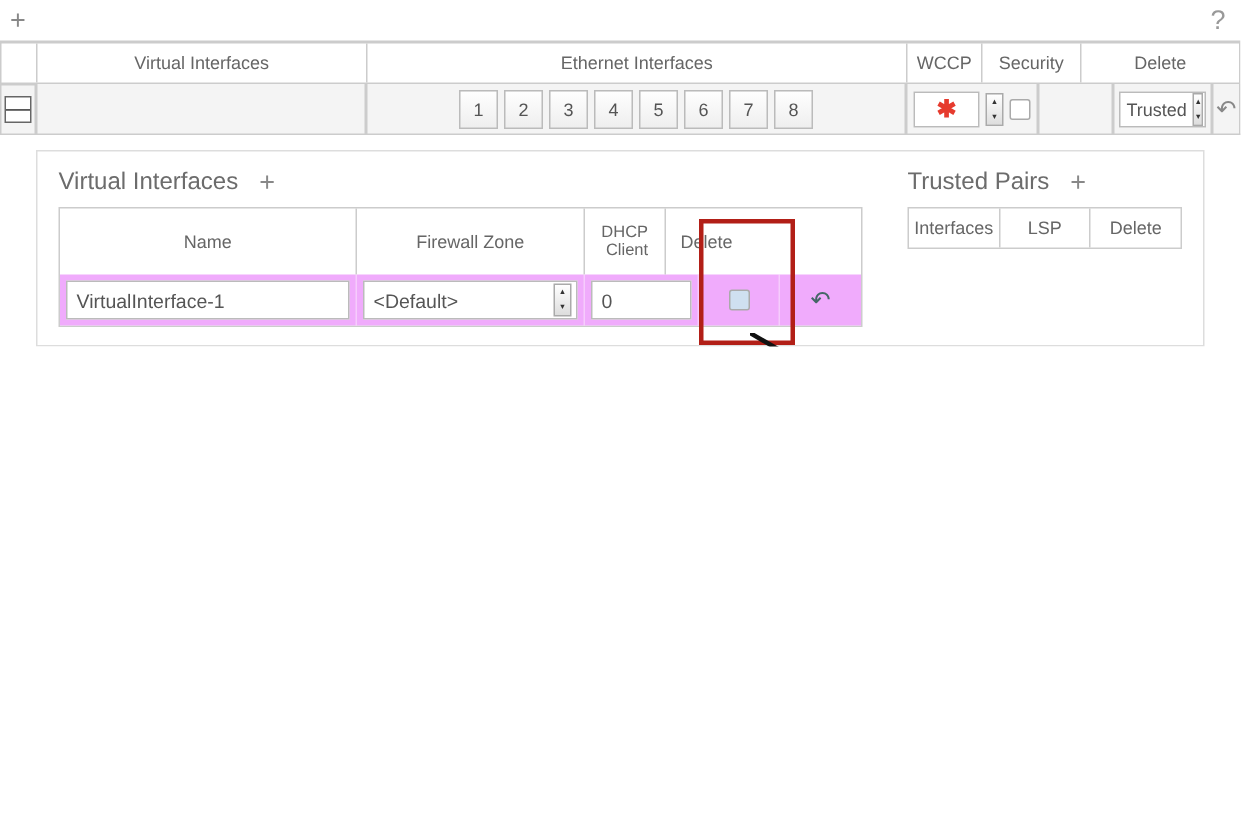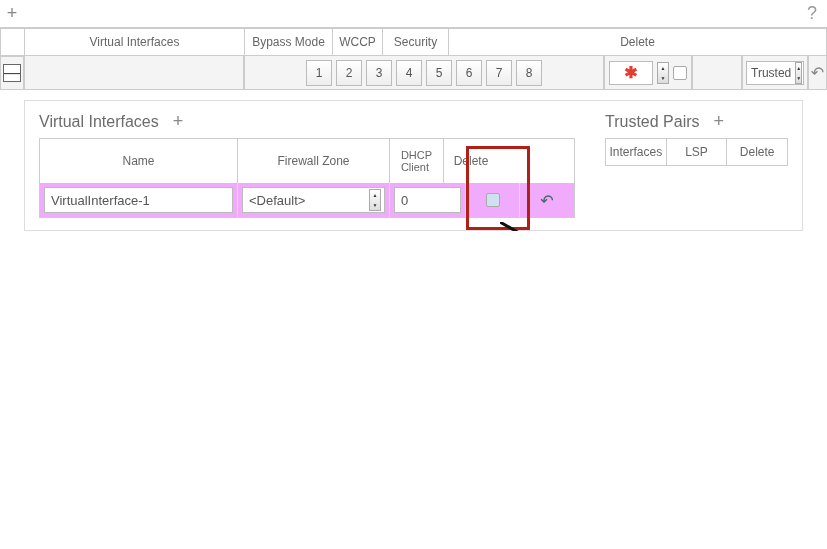--- a/index.html
+++ b/index.html
@@ -146,21 +146,21 @@
     margin-bottom: 6px;
   }
   .plus-small { font-size:18px; color:#888; cursor:pointer; }
 
   .vi-table { border:1px solid #ccc; }
   .vi-head { display:flex; height:44px; }
   .vi-head > div {
     border-right:1px solid #ccc;
     display:flex; align-items:center; justify-content:center;
     font-size:12px; color:#666;
-    text-align:left;
+    text-align:right;
   }
   .vi-head .dhcp { line-height:1.1; font-size:11px; }
   .vc-name { width:198px; }
   .vc-zone { width:152px;text-align:center; }
   .vc-vlan { width:76px; }
   .vc-dhcp { width:54px; }
   .vc-del { width:54px; border-right:none !important; }
 
   .vi-row {
     display:flex; height:34px;
@@ -289,21 +289,21 @@
 <body>
 
 <div class="top-bar">
   <div class="plus-top">+</div>
   <div class="help-top">?</div>
 </div>
 
 <div class="header-row">
   <div class="col-toggle"></div>
   <div class="col-vi">Virtual Interfaces</div>
-  <div class="col-bypass">Bypass Mode</div>
+  <div class="col-ei">Ethernet Interfaces</div>
   <div class="col-wccp">WCCP</div>
   <div class="col-security">Security</div>
   <div class="col-delete">Delete</div>
 </div>
 
 <div class="ports-row">
   <div class="cell toggle-cell">
     <div class="toggle-box">—</div>
   </div>
   <div class="cell vi-cell"></div>

